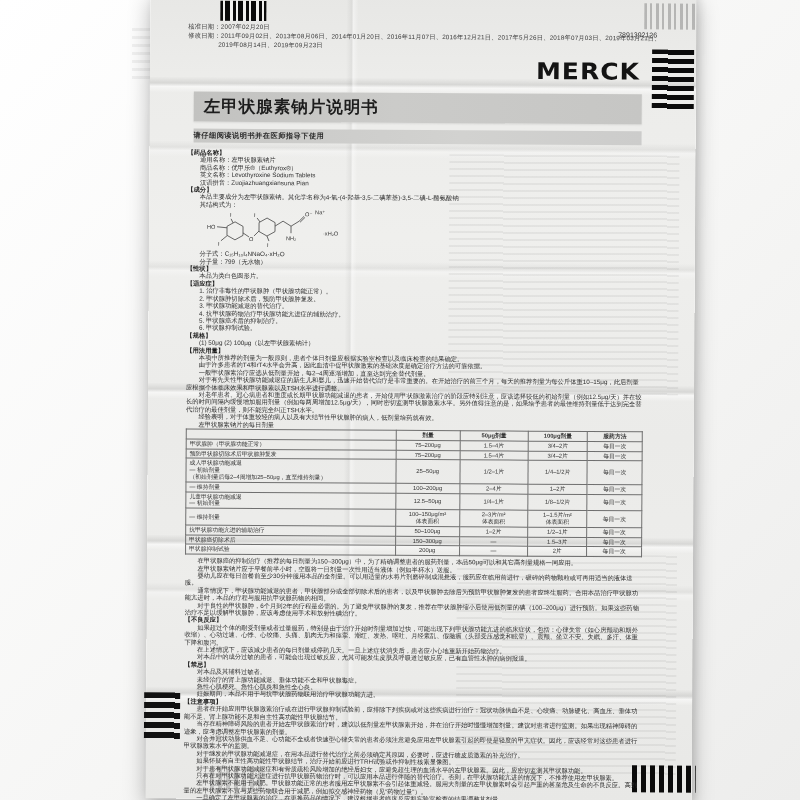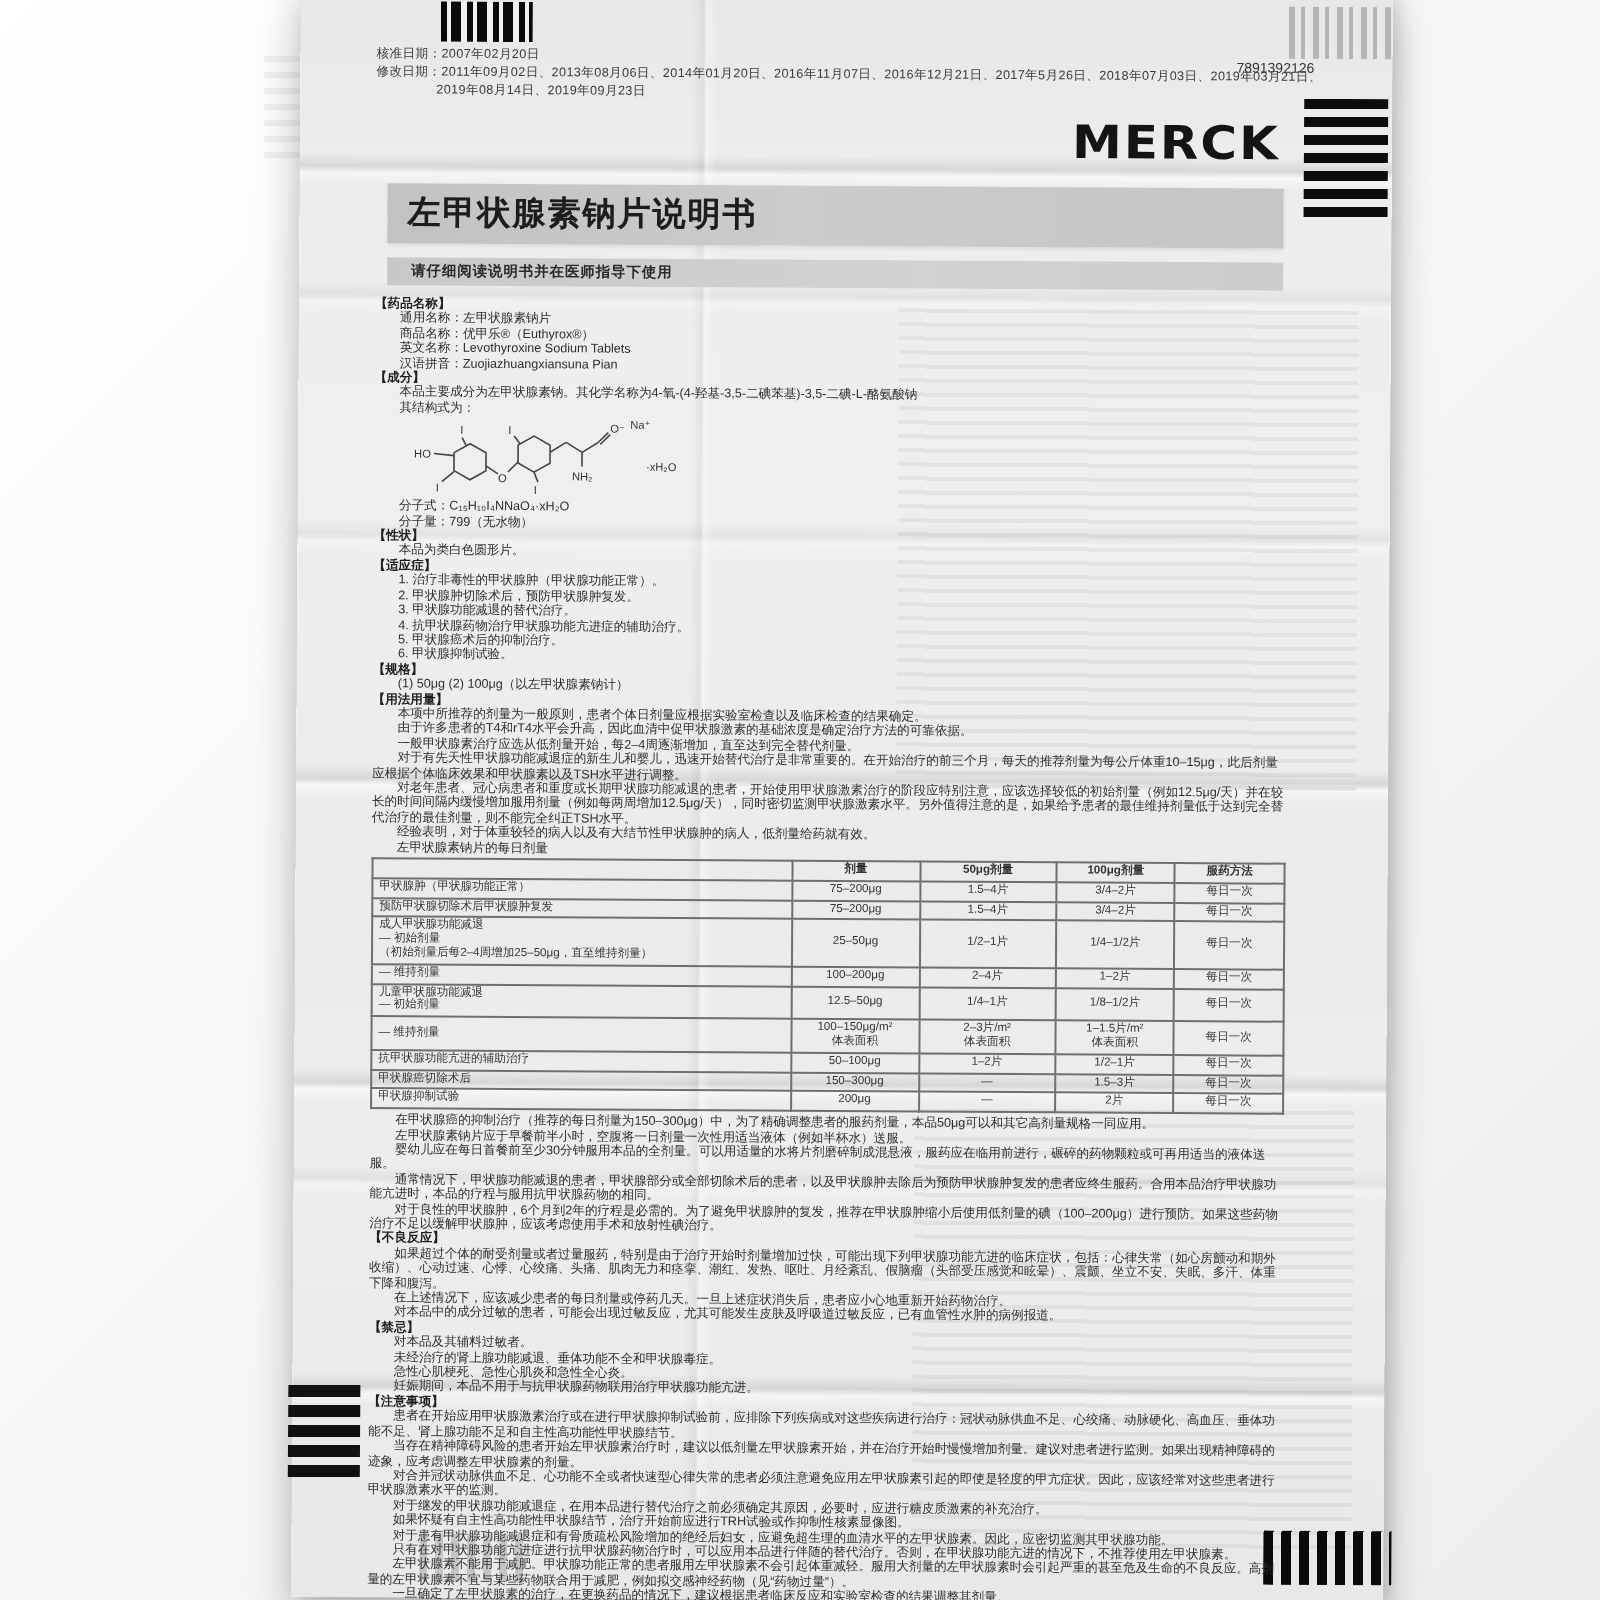--- a/index.html
+++ b/index.html
@@ -40,21 +40,21 @@
     background:repeating-linear-gradient(90deg,#222 0 4px,transparent 4px 8px);}
   .barcode-br{position:absolute;left:486px;top:770px;width:64px;height:27px;
     background:repeating-linear-gradient(90deg,#0a0a0a 0 5px,transparent 5px 9px);}
   .titleband{position:absolute;left:44px;top:99px;width:448px;height:30px;
     background:linear-gradient(90deg,#c2c2c0 0%,#cbcbc9 45%,#c6c6c4 100%);
     display:flex;align-items:center;box-shadow:0 1px 2px rgba(0,0,0,0.08);}
   .titleband span{font-size:16.5px;font-weight:bold;color:#1d1d1d;margin-left:10px;letter-spacing:1px;}
   .noticeband{position:absolute;left:44px;top:136px;width:448px;height:14px;
     background:linear-gradient(90deg,#c8c8c6 0%,#d2d2d0 60%,#cccccb 100%);
     display:flex;align-items:center;}
-  .noticeband span{font-size:7.2px;font-weight:bold;color:#2a2a2a;margin-left:12px;letter-spacing:.5px;}
+  .noticeband span{font-size:7.2px;font-weight:bold;color:#2a2a2a;margin-left:0;letter-spacing:.5px;}
   .content{position:absolute;left:38px;top:156px;width:457px;font-size:6.3px;line-height:7.4px;color:#2e2e2e;}
   .content p{margin:0;}
   .h{font-weight:bold;color:#1f1f1f;}
   .ind{text-indent:2em;}
   .struct{margin:1px 0 1px 18px;display:block;}
   table.dose{border-collapse:collapse;width:100%;margin:1px 0 2px 0;font-size:5.8px;line-height:6.8px;color:#333;}
   table.dose td{border:0.7px solid #6f6f6f;padding:1px 2px;text-align:center;vertical-align:middle;white-space:pre-line;}
   table.dose td.c0{text-align:left;padding-left:3px;}
   table.dose tr.head td{font-weight:bold;}
 </style>

